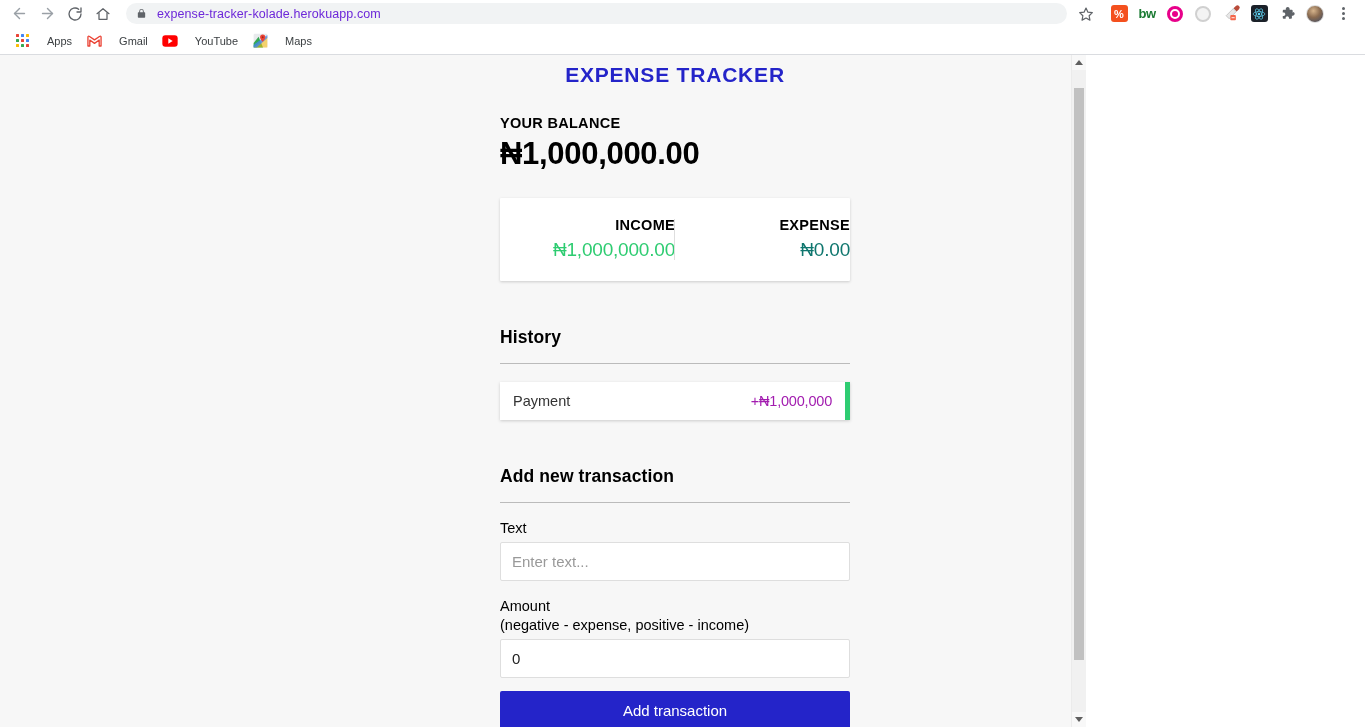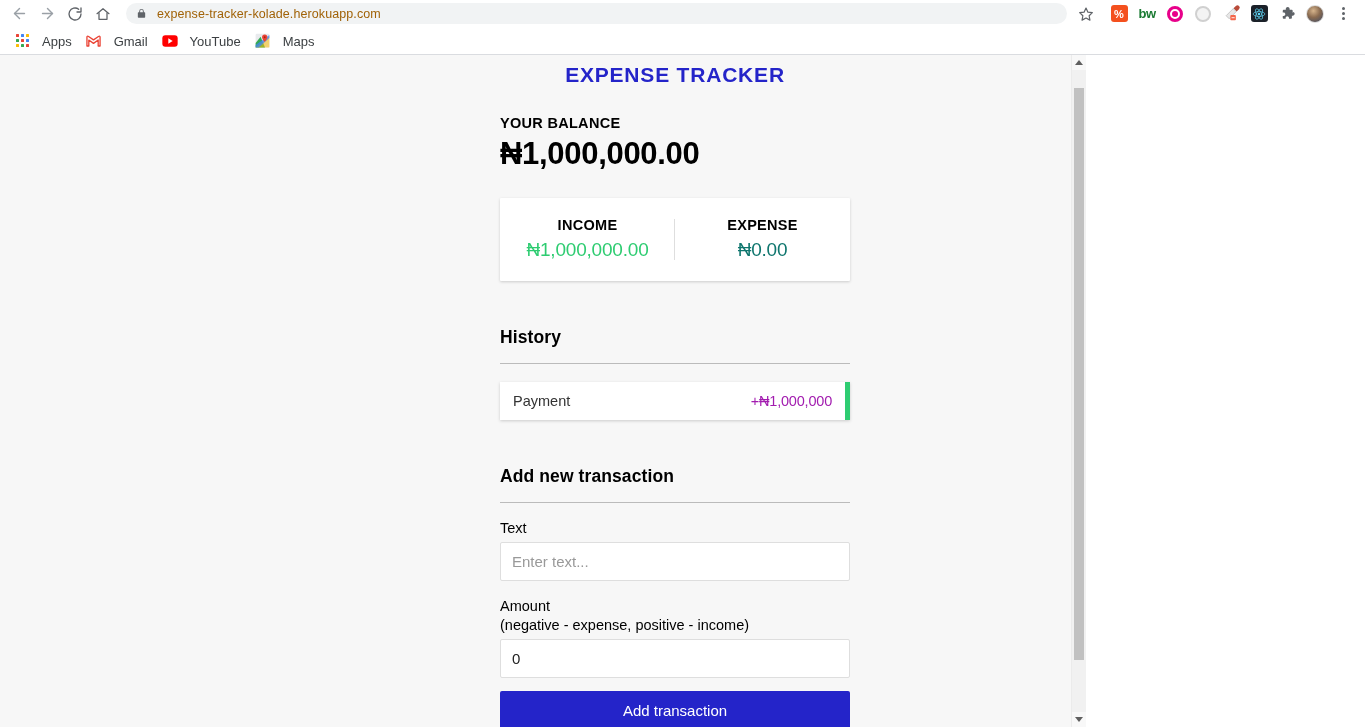--- a/index.html
+++ b/index.html
@@ -40,21 +40,21 @@
     border-radius: 11px;
     display: flex;
     align-items: center;
     margin: 0 6px 0 8px;
     padding: 0 10px;
     min-width: 0;
   }
   .lock-icon { margin-right: 10px; display:flex; align-items:center;}
   .url-text {
     font-size: 12.5px;
-    color: #a16207;
+    color: #6d28d9;
     white-space: nowrap;
     overflow: hidden;
     text-overflow: ellipsis;
     letter-spacing: 0.1px;
   }
 
   .ext-tray { display: flex; align-items: center; gap: 0px; flex: 0 0 auto;}
   .ext-icon {
     width: 28px; height: 26px;
     display: flex; align-items: center; justify-content: center;
@@ -102,25 +102,25 @@
   .bookmarks-bar {
     height: 28px;
     display: flex;
     align-items: center;
     padding-left: 10px;
     gap: 2px;
     background: #ffffff;
     border-bottom: 1px solid #dadce0;
   }
   .bm-item {
-    display: flex; align-items: flex-end;
-    gap: 12px;
+    display: flex; align-items: center;
+    gap: 17px;
     padding: 3px 8px 3px 4px;
     border-radius: 4px;
-    font-size: 13px;
+    font-size: 11px;
     color: #3c4043;
     white-space: nowrap;
   }
   .bm-ico { width: 16px; height: 16px; display:flex;align-items:center;justify-content:center;flex:0 0 auto;}
   .apps-grid { display:grid; grid-template-columns: repeat(3,3px); grid-template-rows: repeat(3,3px); gap:2px; }
   .apps-grid i { width:3px;height:3px;display:block;border-radius:0.5px;}
 
   
   .viewport {
     position: relative;
@@ -173,21 +173,21 @@
   .inc-exp-container {
     background: #ffffff;
     box-shadow: 0px 1px 3px rgba(0,0,0,0.18);
     padding: 19px 0;
     display: flex;
     margin: 26px 0 0 0;
     border-radius: 1px;
   }
   .inc-exp-container > div {
     flex: 1;
-    text-align: center;
+    text-align: right;
     position: relative;
   }
   .inc-exp-container > div:first-of-type::after {
     content: '';
     position: absolute;
     right: 0; top: 2px; bottom: 2px;
     width: 1px;
     background: #dedede;
   }
   .ie-label {

